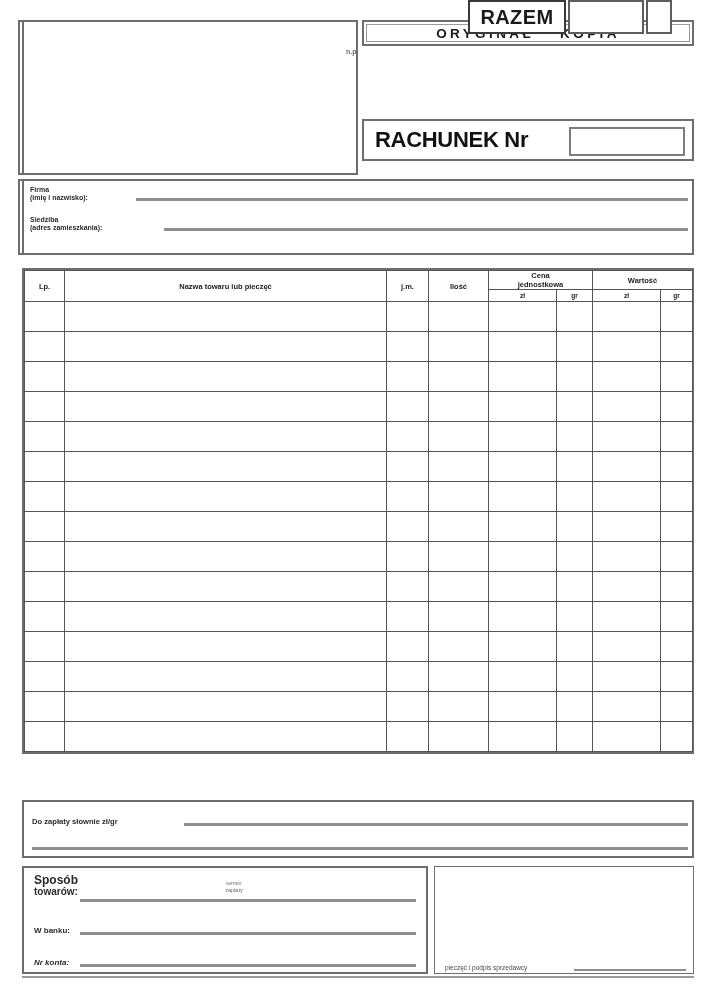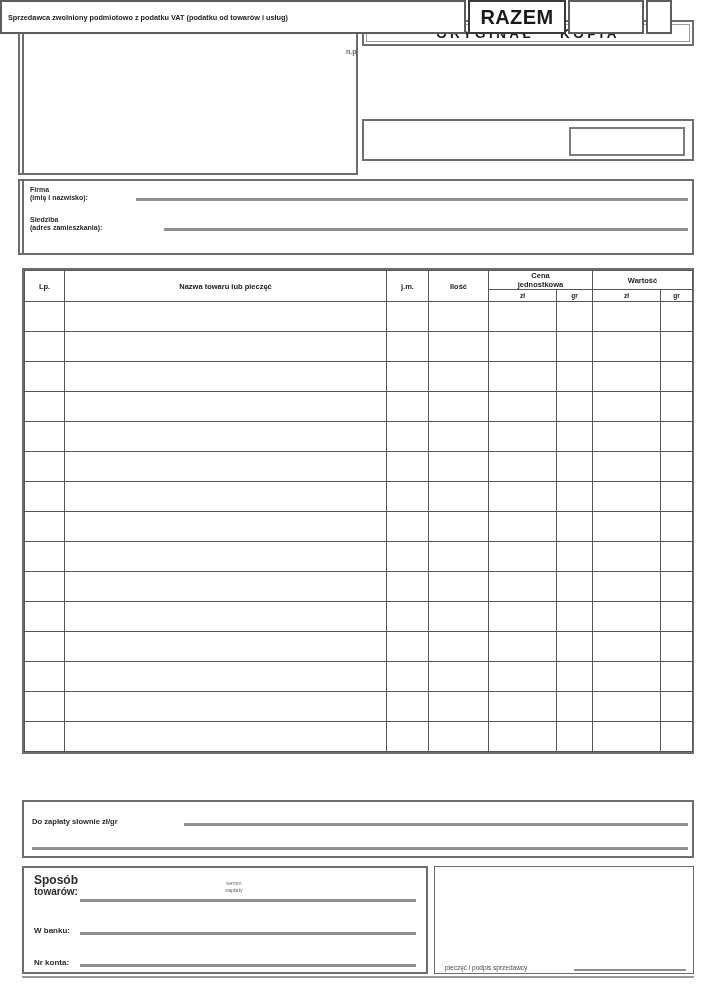--- a/index.html
+++ b/index.html
@@ -237,20 +237,21 @@
 
   <div class="box" id="orig-kopia">
     <div class="inner">
       <span>ORYGINAŁ</span>
       <span>KOPIA</span>
     </div>
   </div>
 
 
   <div class="box" id="rachunek-box">
+    <div id="rachunek-title"><span>RACHUNEK</span>&nbsp;<span>Nr</span></div>
     <div id="rachunek-nr-field"></div>
   </div>
 
   <div class="vstrip" id="buyer-strip">
     <span>N A B Y W C A</span>
   </div>
   <div class="box" id="buyer-box">
     <div class="lbl b" style="left:6px; top:5px;">Firma</div>
     <div class="lbl b" style="left:6px; top:13px;">(imię i nazwisko):</div>
     <div class="rule" style="left:112px; top:17px; width:552px;"></div>
@@ -440,23 +441,20 @@
             <td></td>
             <td></td>
             <td></td>
             <td></td>
           </tr>
         </tbody>
     </table>
   </div>
 
   <div id="razem-box">
-    <div id="vat-note">
-      <span>Sprzedawca zwolniony podmiotowo z podatku VAT (podatku od towarów i usług)</span>
-    </div>
     <div id="razem-cell">
       <span>RAZEM</span>
     </div>
     <div id="razem-zl"></div>
     <div id="razem-gr"></div>
   </div>
 
   <div class="box" id="pay-words-box">
     <div class="lbl b" style="left:8px; top:16px; font-size:7.6px;">Do zapłaty słownie zł/gr</div>
     <div class="rule" style="left:160px; top:21px; width:504px;"></div>
@@ -468,21 +466,21 @@
     <div class="lbl b" style="left:10px; top:20px; font-size:10px;">towarów:</div>
     <div class="rule" style="left:56px; top:31px; width:336px;"></div>
     <div style="position:absolute; left:186px; top:12px; font-size:5.5px; color:#6a6a6a; text-align:center; width:48px; line-height:7px; background:#fff;">
       <div>termin</div>
       <div>zapłaty</div>
     </div>
 
     <div class="lbl b" style="left:10px; top:59px; font-size:8px;">W banku:</div>
     <div class="rule" style="left:56px; top:64px; width:336px;"></div>
 
-    <div class="lbl b" style="left:10px; top:91px; font-size:8px;">Nr konta:</div>
+    <div class="lbl b" style="left:10px; top:91px; font-size:8px;font-style:italic;">Nr konta:</div>
     <div class="rule" style="left:56px; top:96px; width:336px;"></div>
   </div>
 
   <div class="box thin" id="sign-box"></div>
   <div id="sign-caption">pieczęć i podpis sprzedawcy</div>
   <div id="sign-caption-rule"></div>
 
   <div id="footer-toprule"></div>
   <div id="footer">
     <div id="footer-code">Hd-b's</div>

